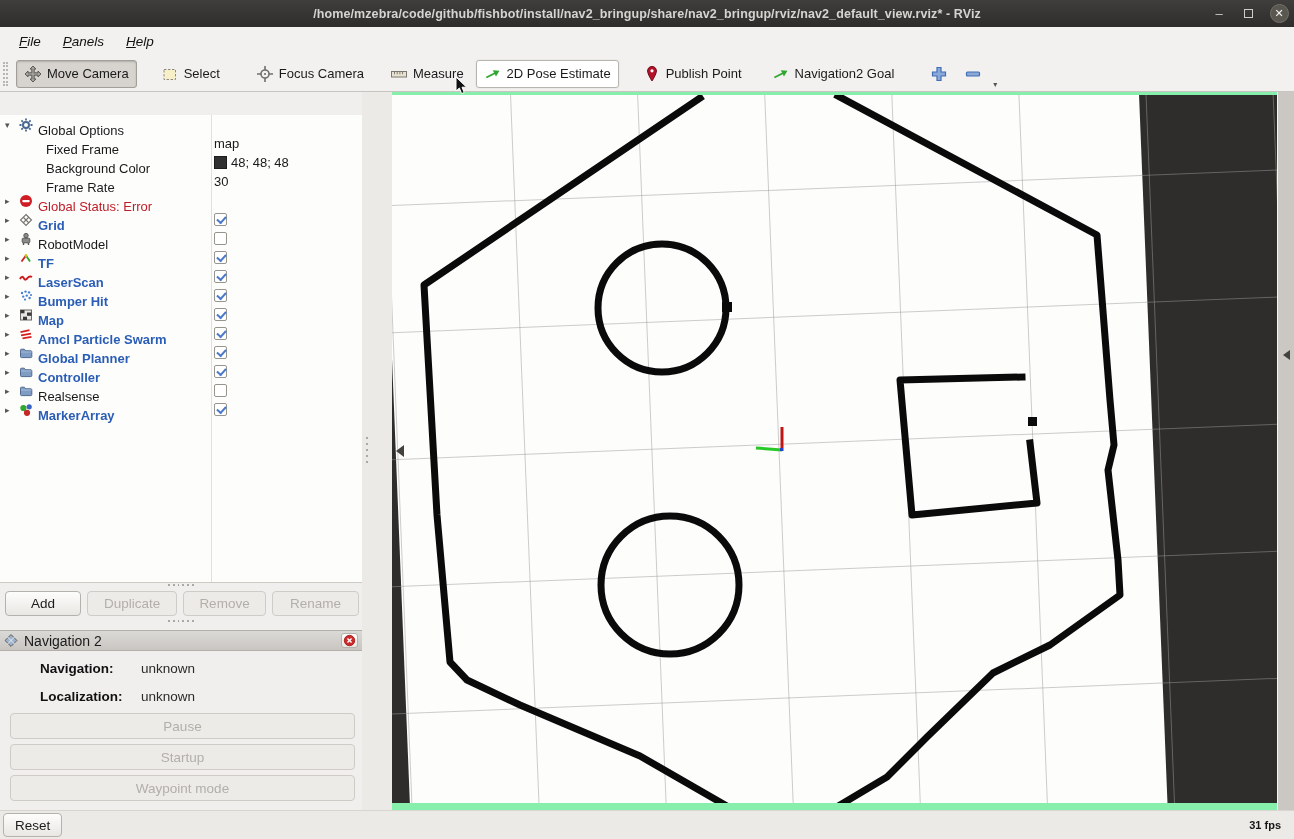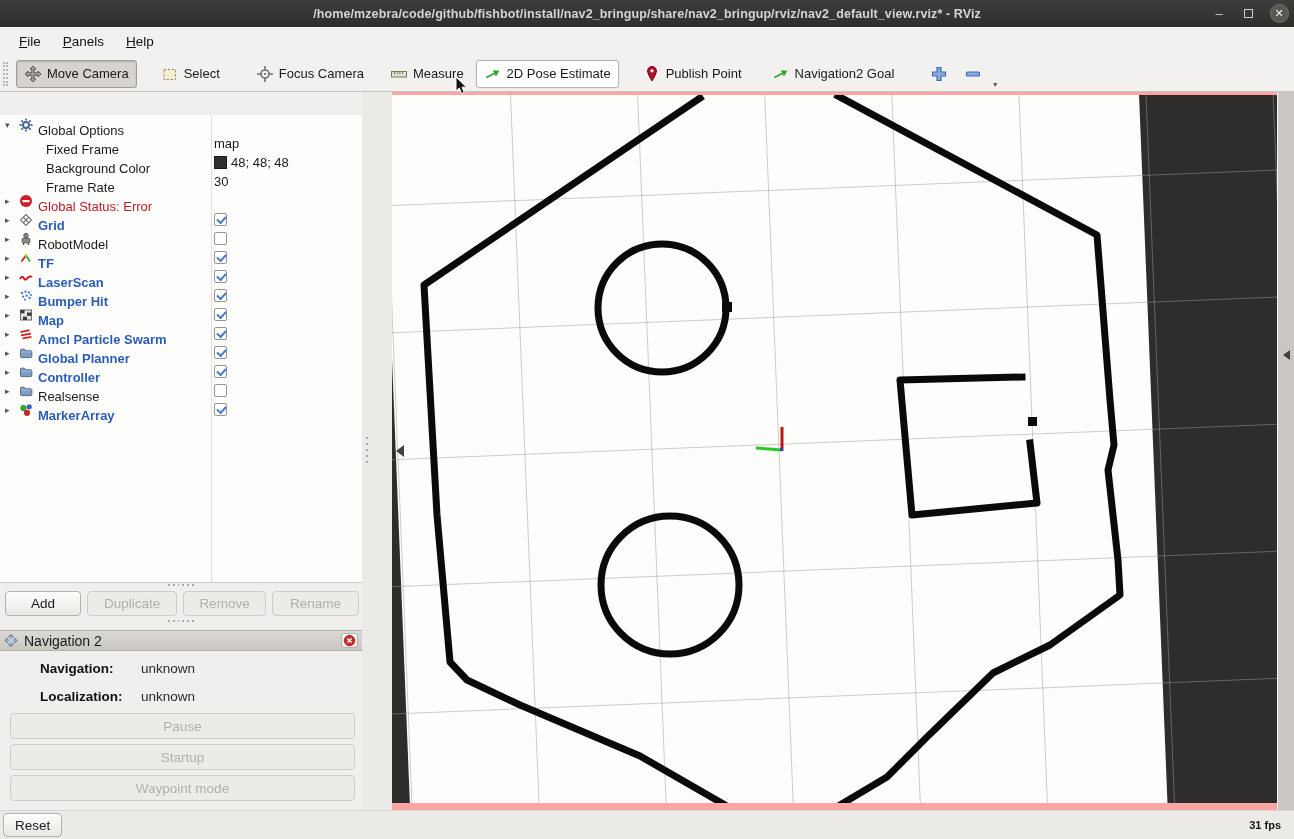--- a/index.html
+++ b/index.html
@@ -1,32 +1,32 @@
 <!DOCTYPE html>
 <html><head>
 <meta charset="utf-8">
 <style>
   html,body{margin:0;padding:0;background:#555;}
   *{box-sizing:border-box;font-family:"Liberation Sans",sans-serif;}
-  #win{position:relative;width:1294px;height:839px;background:#fca5a5;overflow:hidden;-webkit-user-select:none;user-select:none;}
+  #win{position:relative;width:1294px;height:839px;background:#86efac;overflow:hidden;-webkit-user-select:none;user-select:none;}
 
   
   #titlebar{position:absolute;left:0;top:0;width:100%;height:27px;
     background:linear-gradient(#3f3e3c,#2e2d2b);display:flex;align-items:center;justify-content:center;}
   #title-text{font-size:12.5px;font-weight:bold;color:#d6d4d1;letter-spacing:.1px;}
   .winctl{position:absolute;top:0;height:27px;display:flex;align-items:center;justify-content:center;width:26px;color:#cfcdca;}
   #btn-min{right:62px;font-size:13px;}
   #btn-max{right:33px;}
   #btn-max .box{width:9px;height:9px;border:1px solid #cfcdca;}
   #btn-close{right:2px;}
   #btn-close .circ{width:19px;height:19px;border-radius:50%;background:#59574f;border:1px solid #73716a;
     display:flex;align-items:center;justify-content:center;color:#f3f2ef;font-size:11px;line-height:1;}
 
   
-  #menubar{position:absolute;left:0;top:27px;width:100%;height:29px;background:#f2f1ef;display:flex;align-items:center;padding-left:10px;gap:4px;}
+  #menubar{position:absolute;left:0;top:27px;width:100%;height:29px;background:#f2f1ef;display:flex;align-items:center;padding-left:10px;gap:4px;font-style:italic;}
   .menu-item{padding:4px 9px;font-size:13.5px;color:#111;}
   .menu-item::first-letter{text-decoration:underline;}
 
   
   #toolbar{position:absolute;left:0;top:56px;width:100%;height:36px;background:#f2f1ef;border-bottom:1px solid #c8c5c0;
     display:flex;align-items:center;}
   #tb-grip{width:5px;height:24px;margin-left:3px;border-left:2px dotted #b9b6b0;border-right:2px dotted #b9b6b0;}
   .tbtn{display:inline-flex;align-items:center;gap:5px;height:28px;padding:0 7px;font-size:13px;color:#1a1a1a;
     border:1px solid transparent;border-radius:3px;white-space:nowrap;position:relative;}
   .tbtn.active{background:#d7d4cf;border-color:#a29f99;box-shadow:inset 0 1px 2px rgba(0,0,0,.18);}

